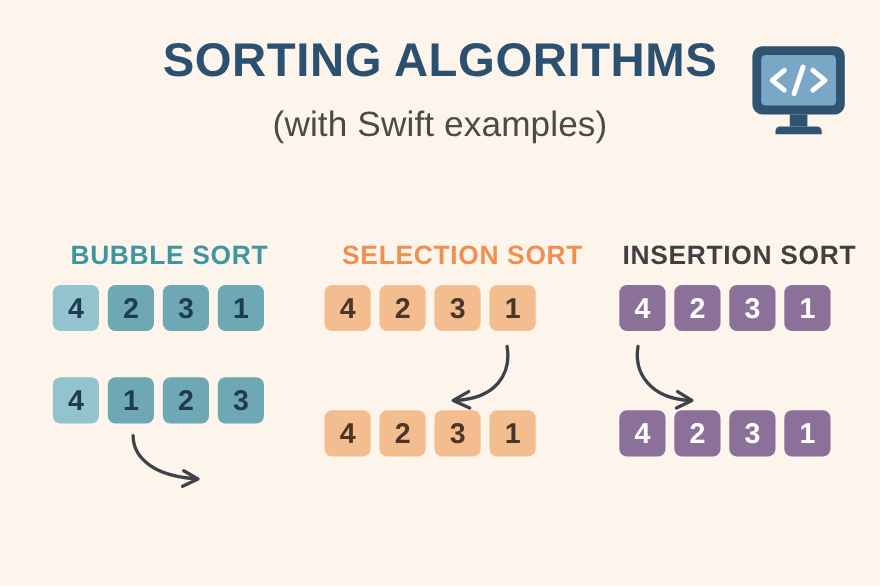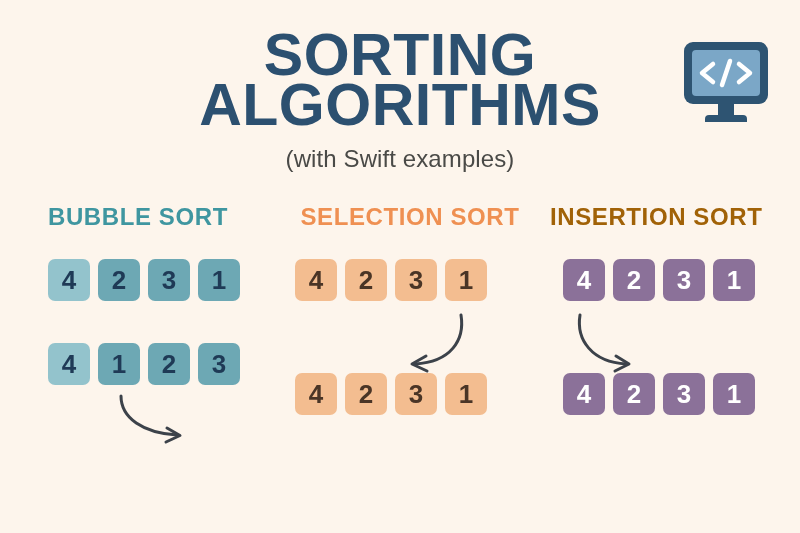--- a/index.html
+++ b/index.html
@@ -23,35 +23,35 @@
 
   
   .header {
     position: absolute;
     left: 0;
     top: 30px;
     width: 800px;
     text-align: center;
   }
   .title {
-    font-size: 59px;
+    font-size: 43px;
     line-height: 50px;
     font-weight: bold;
     letter-spacing: 0.5px;
     color: #2c5070;
     margin: 0 auto;
     width: 620px;
     text-transform: uppercase;
   }
   .title-line2 {
     display: block;
   }
   .subtitle {
     margin-top: 15px;
-    font-size: 24px;
+    font-size: 32px;
     color: #4a4a47;
     letter-spacing: 0.1px;
   }
 
   
   .monitor-icon {
     position: absolute;
     left: 683px;
     top: 41px;
     width: 86px;
@@ -64,27 +64,27 @@
     top: 203px;
   }
   .col-bubble    { left: 48px;  width: 230px; }
   .col-selection { left: 295px; width: 230px; }
   .col-insertion { left: 550px; width: 240px; }
 
   .col-heading {
     font-size: 24px;
     font-weight: bold;
     letter-spacing: 0.6px;
-    margin: 0;
+    margin: 16px;
     white-space: nowrap;
     text-transform: uppercase;
   }
   .col-bubble    .col-heading { color: #3f96a0; }
   .col-selection .col-heading { color: #ef9052; text-align: center; }
-  .col-insertion .col-heading { color: #a16207; }
+  .col-insertion .col-heading { color: #404040; }
 
   
   .row {
     position: absolute;
     display: flex;
     gap: 8px;
   }
   .box {
     width: 42px;
     height: 42px;

